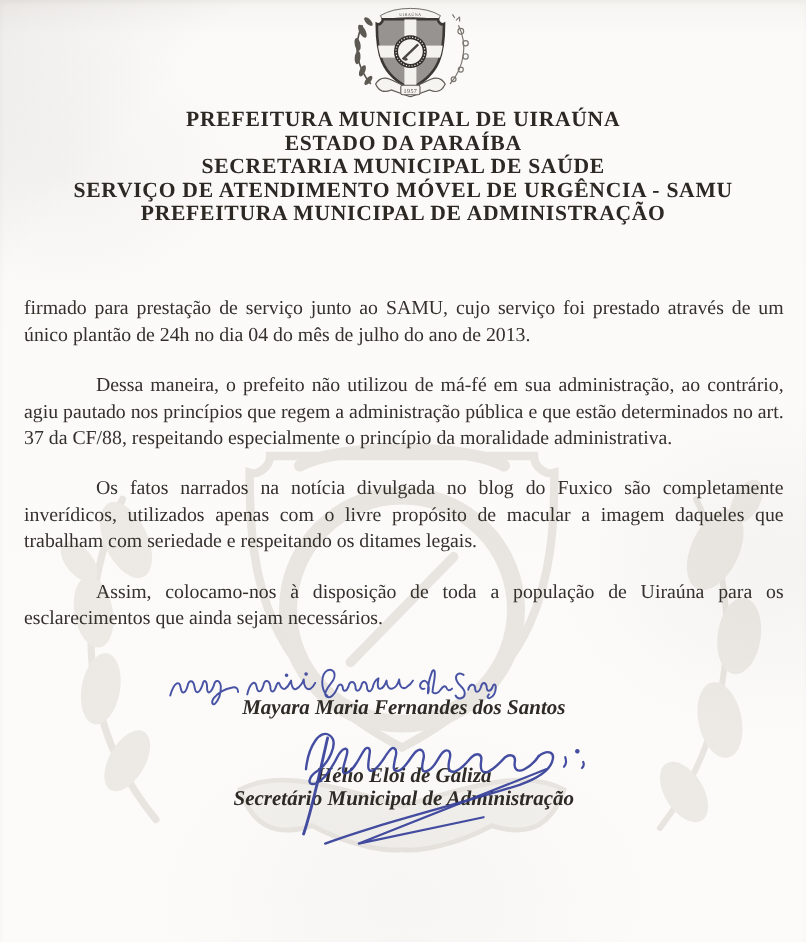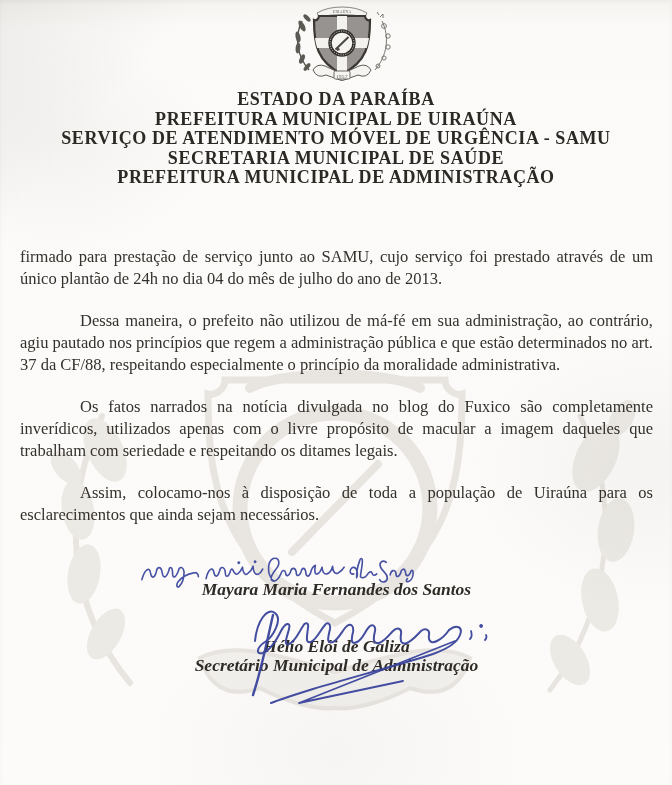--- a/index.html
+++ b/index.html
@@ -120,24 +120,24 @@
     </g>
 
     <g>
       <path d="M26,66 Q30,59 38,62 L53,69 Q55,70 57,69 L72,62 Q80,59 84,66 Q80,75 71,71 L57,76 Q55,77 53,76 L39,71 Q30,75 26,66 Z" fill="#f6f4f1" stroke="#5f5c56" stroke-width="1"></path>
       <rect x="47" y="67" width="16" height="8" rx="1.5" fill="#f6f4f1" stroke="#5f5c56" stroke-width="0.9"></rect>
       <text x="55" y="73.6" font-size="5" text-anchor="middle" fill="#504d48" letter-spacing="0.4">1957</text>
     </g>
   </svg>
 
   <div class="letterhead">
+    <div>PREFEITURA MUNICIPAL DE UIRAÚNA</div>
     <div>ESTADO DA PARAÍBA</div>
-    <div>PREFEITURA MUNICIPAL DE UIRAÚNA</div>
+    <div>SECRETARIA MUNICIPAL DE SAÚDE</div>
     <div>SERVIÇO DE ATENDIMENTO MÓVEL DE URGÊNCIA - SAMU</div>
-    <div>SECRETARIA MUNICIPAL DE SAÚDE</div>
     <div>PREFEITURA MUNICIPAL DE ADMINISTRAÇÃO</div>
   </div>
 
   <div class="bodytext">
     <p class="continuation">firmado para prestação de serviço junto ao SAMU, cujo serviço foi prestado através de um único plantão de 24h no dia 04 do mês de julho do ano de 2013.</p>
     <p>Dessa maneira, o prefeito não utilizou de má-fé em sua administração, ao contrário, agiu pautado nos princípios que regem a administração pública e que estão determinados no art. 37 da CF/88, respeitando especialmente o princípio da moralidade administrativa.</p>
     <p>Os fatos narrados na notícia divulgada no blog do Fuxico são completamente inverídicos, utilizados apenas com o livre propósito de macular a imagem daqueles que trabalham com seriedade e respeitando os ditames legais.</p>
     <p>Assim, colocamo-nos à disposição de toda a população de Uiraúna para os esclarecimentos que ainda sejam necessários.</p>
 
     <div class="sig-block sig1">

